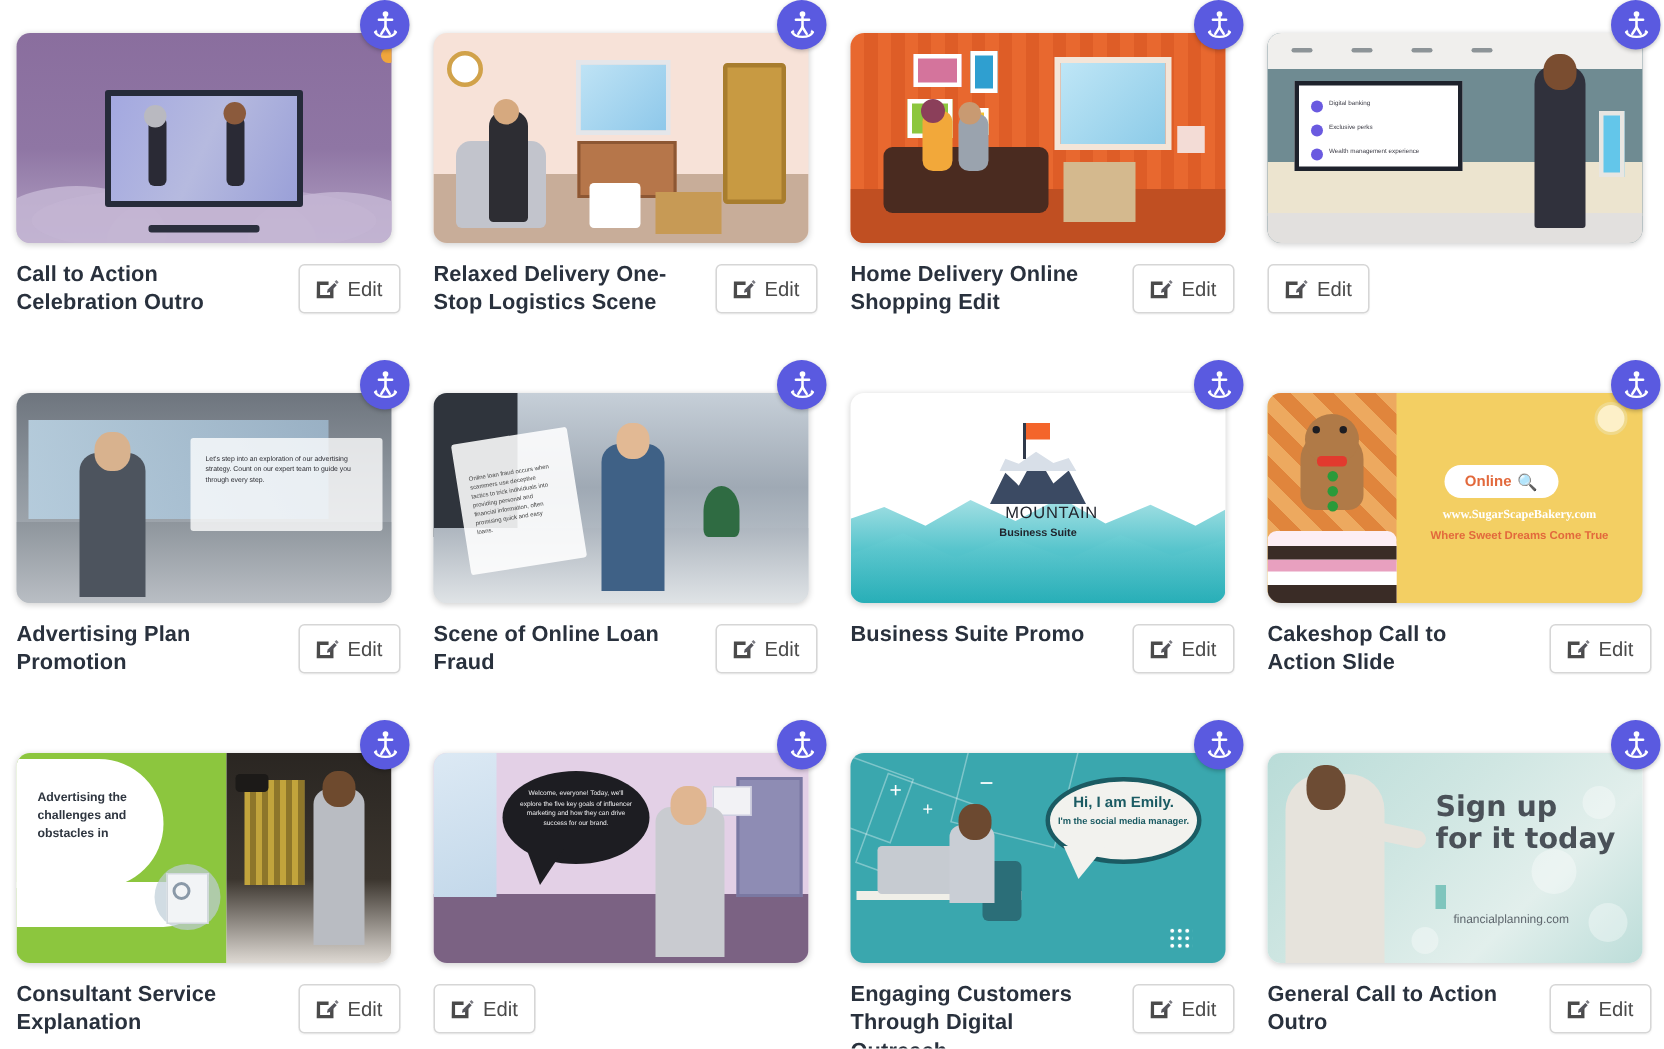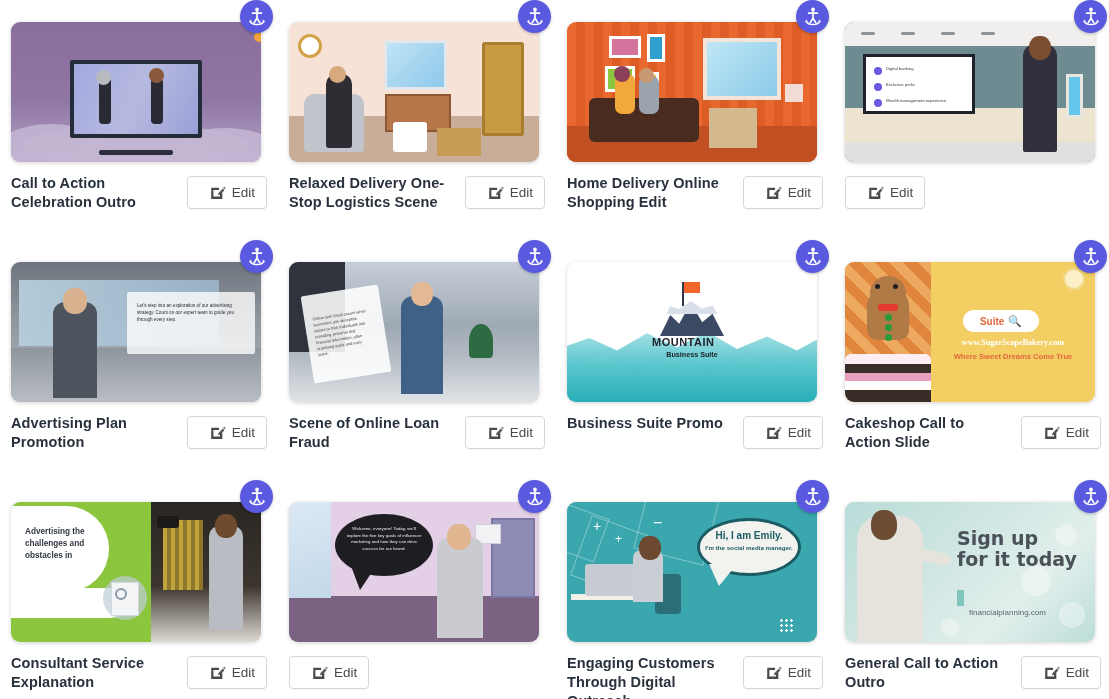--- a/index.html
+++ b/index.html
@@ -64,21 +64,21 @@
     word-wrap: break-word;
   }
   .edit-btn {
     flex: 0 0 auto;
     display: inline-flex;
     align-items: center;
     gap: 6px;
     background: #ffffff;
     border: 1px solid #d6d6d6;
     border-radius: 4px;
-    padding: 7px 11px 7px 21px;
+    padding: 7px 11px 7px 9px;
     font-size: 13.5px;
     color: #4a4a4a;
     cursor: pointer;
     margin-top: 2px;
     box-shadow: 0 1px 1px rgba(0,0,0,.04);
   }
   .edit-btn svg { width: 17px; height: 17px; display: block; }
   .t-txt { position:absolute; font-family:"Liberation Sans", sans-serif; }
 
   
@@ -463,21 +463,21 @@
     </div>
     <div class="card">
       <div class="thumb-wrap">
         <div class="thumb c7">
           <div class="poly"></div>
           <div class="poly2"></div>
           <div class="mtn"></div>
           <div class="snow"></div>
           <div class="pole"></div>
           <div class="flag"></div>
-          <div class="t-txt" style="left:85px;top:74px;width:80px;text-align:left;font-size:11px;letter-spacing:.5px;color:#20242c;font-weight:700">MOUNTAIN</div>
+          <div class="t-txt" style="left:85px;top:74px;width:80px;text-align:right;font-size:11px;letter-spacing:.5px;color:#20242c;font-weight:400">MOUNTAIN</div>
           <div class="t-txt" style="left:85px;top:88px;width:80px;text-align:center;font-size:7.2px;color:#20242c;font-weight:700">Business Suite</div>
         </div>
         <div class="badge">
           <svg viewBox="0 0 24 24" aria-hidden="true">
             <circle cx="12" cy="4.4" r="1.9" fill="#fff"></circle>
             <path d="M12 6.6 L12 13.4" stroke="#fff" stroke-width="1.7" stroke-linecap="round"></path>
             <path d="M7.6 8.2 L16.4 8.2" stroke="#fff" stroke-width="1.7" stroke-linecap="round"></path>
             <path d="M12 13.2 L9.2 17.6" stroke="#fff" stroke-width="1.7" stroke-linecap="round"></path>
             <path d="M12 13.2 L14.8 17.6" stroke="#fff" stroke-width="1.7" stroke-linecap="round"></path>
             <path d="M5 16.4 a7.5 5 0 0 0 14 0" stroke="#fff" stroke-width="1.5" fill="none" stroke-linecap="round"></path>
@@ -512,21 +512,21 @@
           <div style="position:absolute;left:40px;top:52px;width:7px;height:7px;border-radius:50%;background:#2a9a3a"></div>
           <div style="position:absolute;left:40px;top:62px;width:7px;height:7px;border-radius:50%;background:#2a9a3a"></div>
           <div style="position:absolute;left:40px;top:72px;width:7px;height:7px;border-radius:50%;background:#2a9a3a"></div>
           <div class="cake"></div>
           <div class="layer" style="bottom:0;height:12px;background:#3a2c26"></div>
           <div class="layer" style="bottom:12px;height:9px;background:#fff"></div>
           <div class="layer" style="bottom:21px;height:8px;background:#e8a0bf"></div>
           <div class="layer" style="bottom:29px;height:9px;background:#3a2c26"></div>
           <div class="layer" style="bottom:38px;height:10px;background:#fdeef4;border-radius:6px 6px 0 0"></div>
           <div class="search">
-            <span class="stxt">Suite</span>
+            <span class="stxt">Online</span>
             <span style="font-size:11px;color:#e2693c;font-weight:700">🔍</span>
           </div>
           <div class="url">www.SugarScapeBakery.com</div>
           <div class="tag">Where Sweet Dreams Come True</div>
           <div style="position:absolute;right:10px;top:6px;width:22px;height:22px;border-radius:50%;background:#fdf0c8;border:2px solid #f0d98a"></div>
         </div>
         <div class="badge">
           <svg viewBox="0 0 24 24" aria-hidden="true">
             <circle cx="12" cy="4.4" r="1.9" fill="#fff"></circle>
             <path d="M12 6.6 L12 13.4" stroke="#fff" stroke-width="1.7" stroke-linecap="round"></path>

